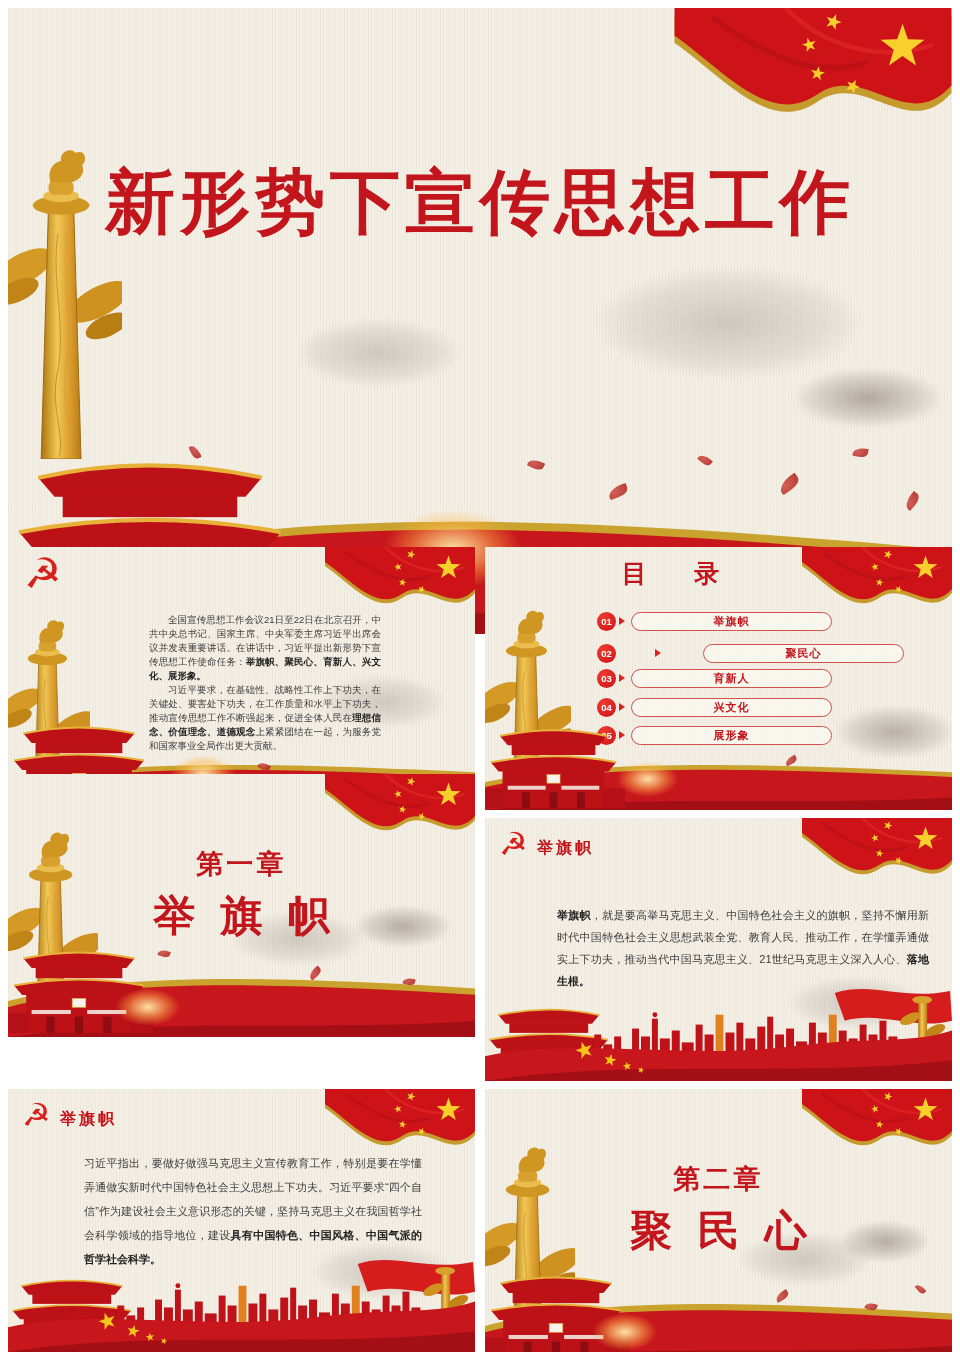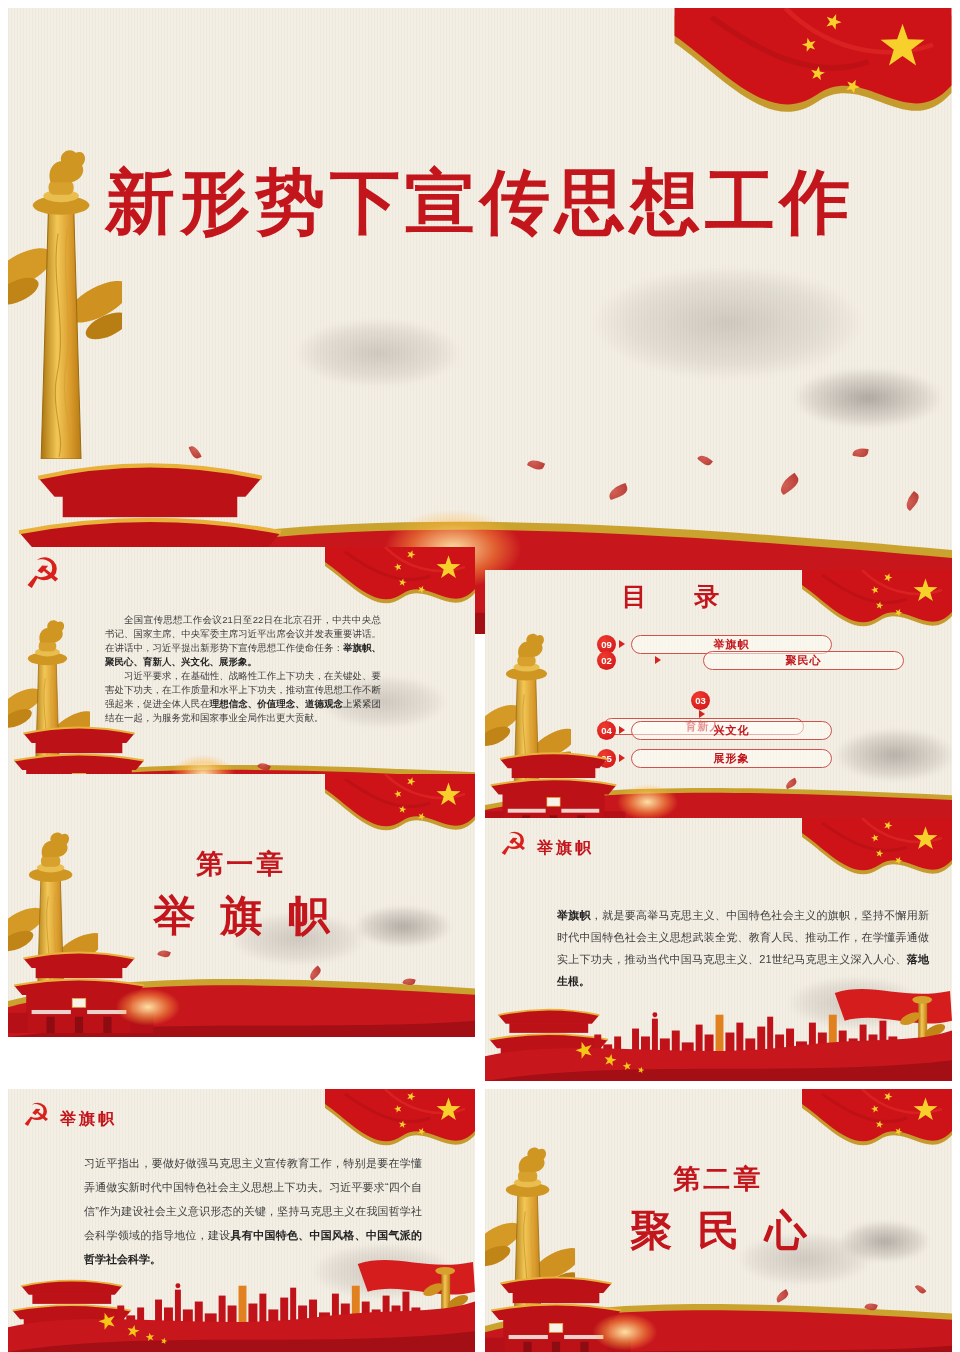--- a/index.html
+++ b/index.html
@@ -9,21 +9,21 @@
   *{margin:0;padding:0;box-sizing:border-box;}
   html,body{background:#ffffff;}
   body{font-family:"Liberation Sans","DejaVu Sans",sans-serif;}
   .page{position:relative;width:960px;height:1352px;background:#ffffff;overflow:hidden;}
   .slide{
     position:absolute;overflow:hidden;background-color:var(--slide-bg);
     background-image:repeating-linear-gradient(90deg, rgba(150,135,110,.07) 0 1px, rgba(255,255,255,0) 1px 3px);
   }
   .s-cover{left:8px;top:8px;width:944px;height:626px;}
   .s-intro{left:8px;top:547px;width:467px;height:263px;}
-  .s-toc{left:485px;top:547px;width:467px;height:263px;margin-top:23px;}
+  .s-toc{left:485px;top:547px;width:467px;height:263px;}
   .s-ch1{left:8px;top:774px;width:467px;height:263px;}
   .s-flag1{left:485px;top:818px;width:467px;height:263px;}
   .s-flag2{left:8px;top:1089px;width:467px;height:263px;}
   .s-ch2{left:485px;top:1089px;width:467px;height:273px;}
 
   .deco{position:absolute;pointer-events:none;}
   .cloud{position:absolute;border-radius:50%;
     background:radial-gradient(closest-side, rgba(125,115,108,.30), rgba(125,115,108,.12) 55%, transparent 75%);
     filter:blur(2px);}
   .flare{position:absolute;border-radius:50%;
@@ -40,21 +40,21 @@
     font-size:29px;font-weight:700;letter-spacing:4px;color:var(--red-primary);}
   .cover-presenter{position:absolute;left:0;right:0;top:350px;text-align:center;
     font-size:23px;font-weight:700;letter-spacing:2px;color:var(--red-primary);}
 
   
   .emblem{position:absolute;color:var(--red-bright);line-height:1;font-family:"DejaVu Sans",sans-serif;}
   .intro-title{position:absolute;left:34px;right:10px;top:41px;text-align:center;
     font-size:15px;font-weight:700;color:var(--red-primary);}
   .intro-body{position:absolute;left:97px;width:276px;top:66px;
     font-size:9.5px;line-height:14px;color:var(--text-dark);text-align:justify;}
-  .intro-body p{text-indent:2em;}
+  .intro-body p{text-indent:2em;margin-left:44px;}
   .b{font-weight:700;color:#222;}
 
   
   .toc-title{position:absolute;left:0;right:96px;top:10px;text-align:center;
     font-size:25px;font-weight:700;color:var(--red-primary);letter-spacing:1.9em;padding-left:1.9em;}
   .toc-row{position:absolute;left:112px;display:flex;align-items:center;height:20px;}
   .toc-badge{width:19px;height:19px;border-radius:50%;flex:0 0 19px;
     background:radial-gradient(circle at 35% 30%, #ef3b2e, #cf1117);
     color:#fff;font-size:9.5px;font-weight:700;display:flex;align-items:center;justify-content:center;}
   .toc-arrow{width:0;height:0;border-left:6px solid #d6231d;border-top:4.5px solid transparent;
@@ -255,30 +255,30 @@
 
   <section class="slide s-toc">
     <div class="cloud" style="left:330px;top:150px;width:160px;height:70px;background:radial-gradient(closest-side, rgba(95,85,80,.4), rgba(95,85,80,.14) 55%, transparent 75%);"></div>
     <svg class="deco" style="right:0;top:0;width:150px;height:65px;" viewBox="0 0 300 130">
         <use href="#flagcorner"></use>
       </svg>
 
     <h2 class="toc-title serif">目录</h2>
 
     <div class="toc-row" style="top:64px;">
-      <span class="toc-badge">09</span>
+      <span class="toc-badge">01</span>
       <span class="toc-arrow"></span>
       <span class="toc-pill">举旗帜</span>
     </div>
-    <div class="toc-row" style="top:80px;gap:36px;">
+    <div class="toc-row" style="top:96px;gap:36px;">
       <span class="toc-badge">02</span>
       <span class="toc-arrow"></span>
       <span class="toc-pill">聚民心</span>
     </div>
-    <div class="toc-row" style="top:121px;flex-direction:column;">
+    <div class="toc-row" style="top:121px;">
       <span class="toc-badge">03</span>
       <span class="toc-arrow"></span>
       <span class="toc-pill">育新人</span>
     </div>
     <div class="toc-row" style="top:150px;">
       <span class="toc-badge">04</span>
       <span class="toc-arrow"></span>
       <span class="toc-pill">兴文化</span>
     </div>
     <div class="toc-row" style="top:178px;">

